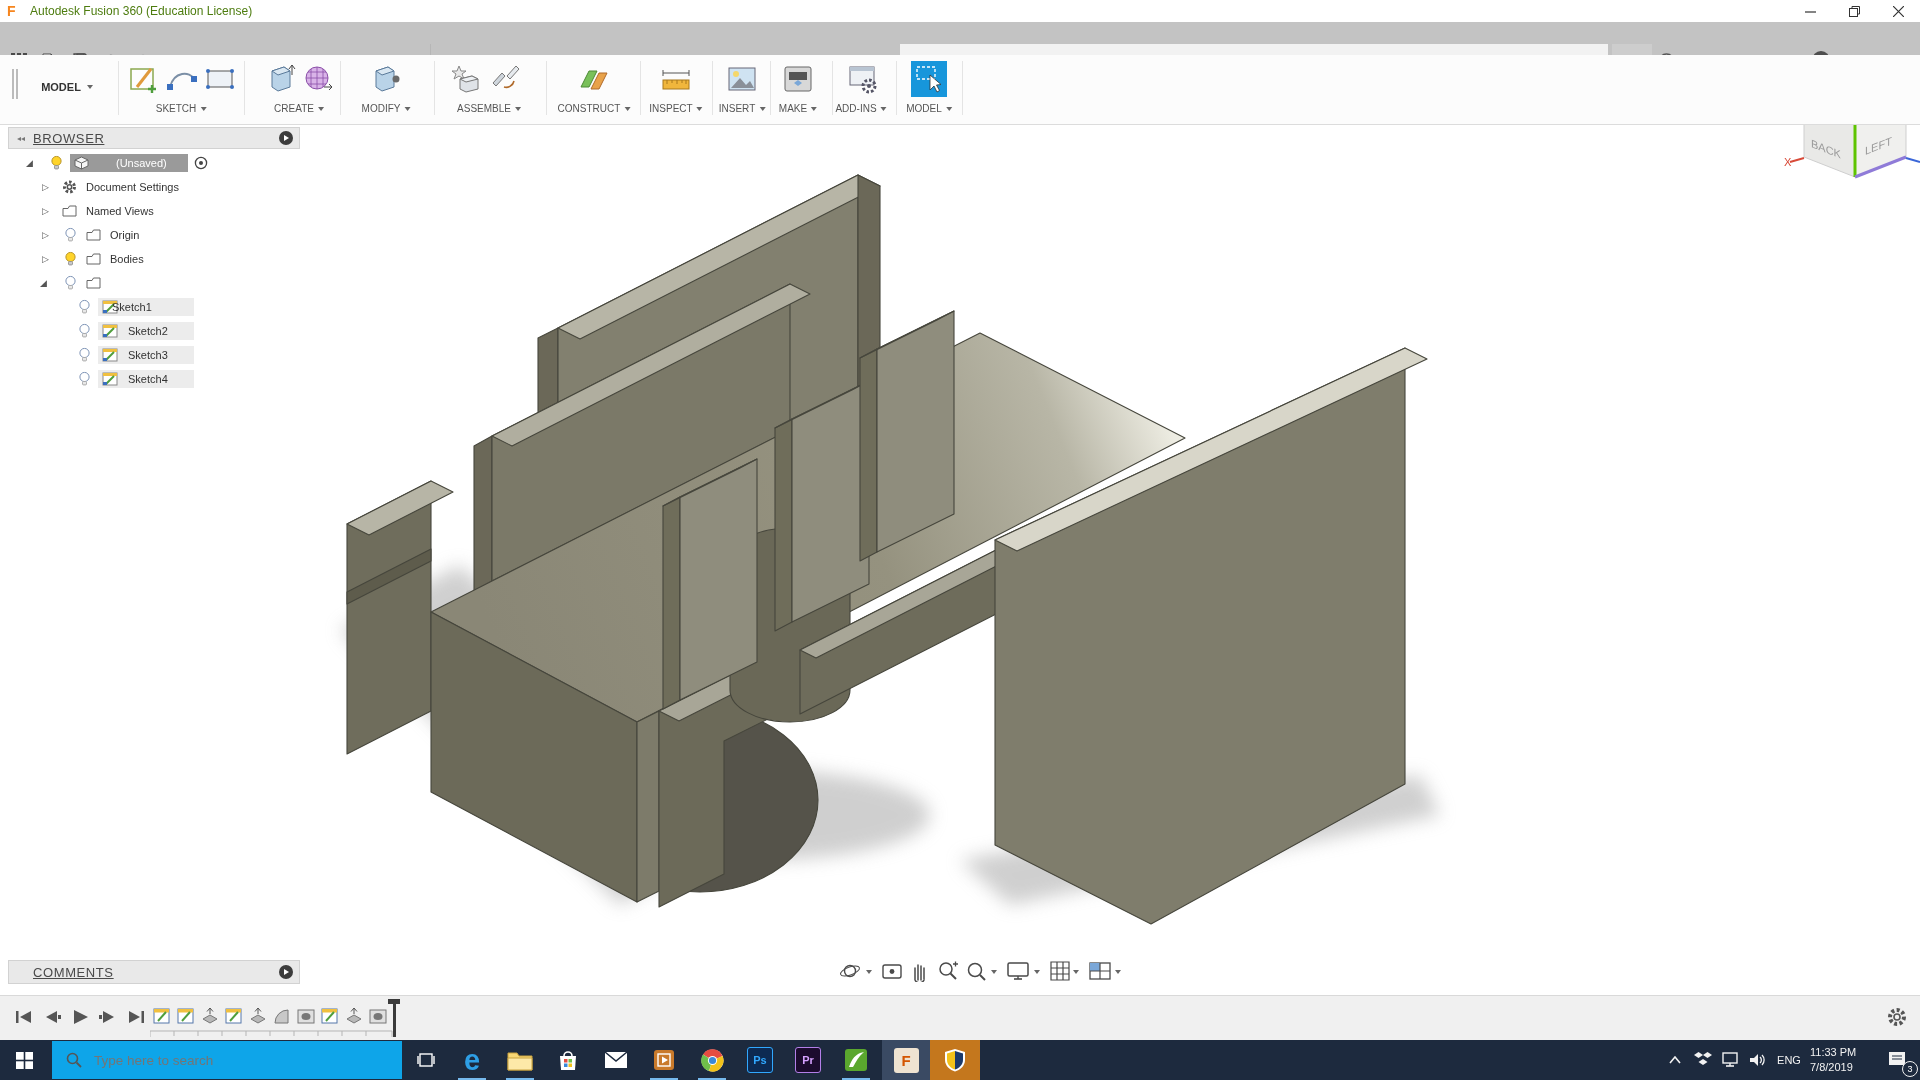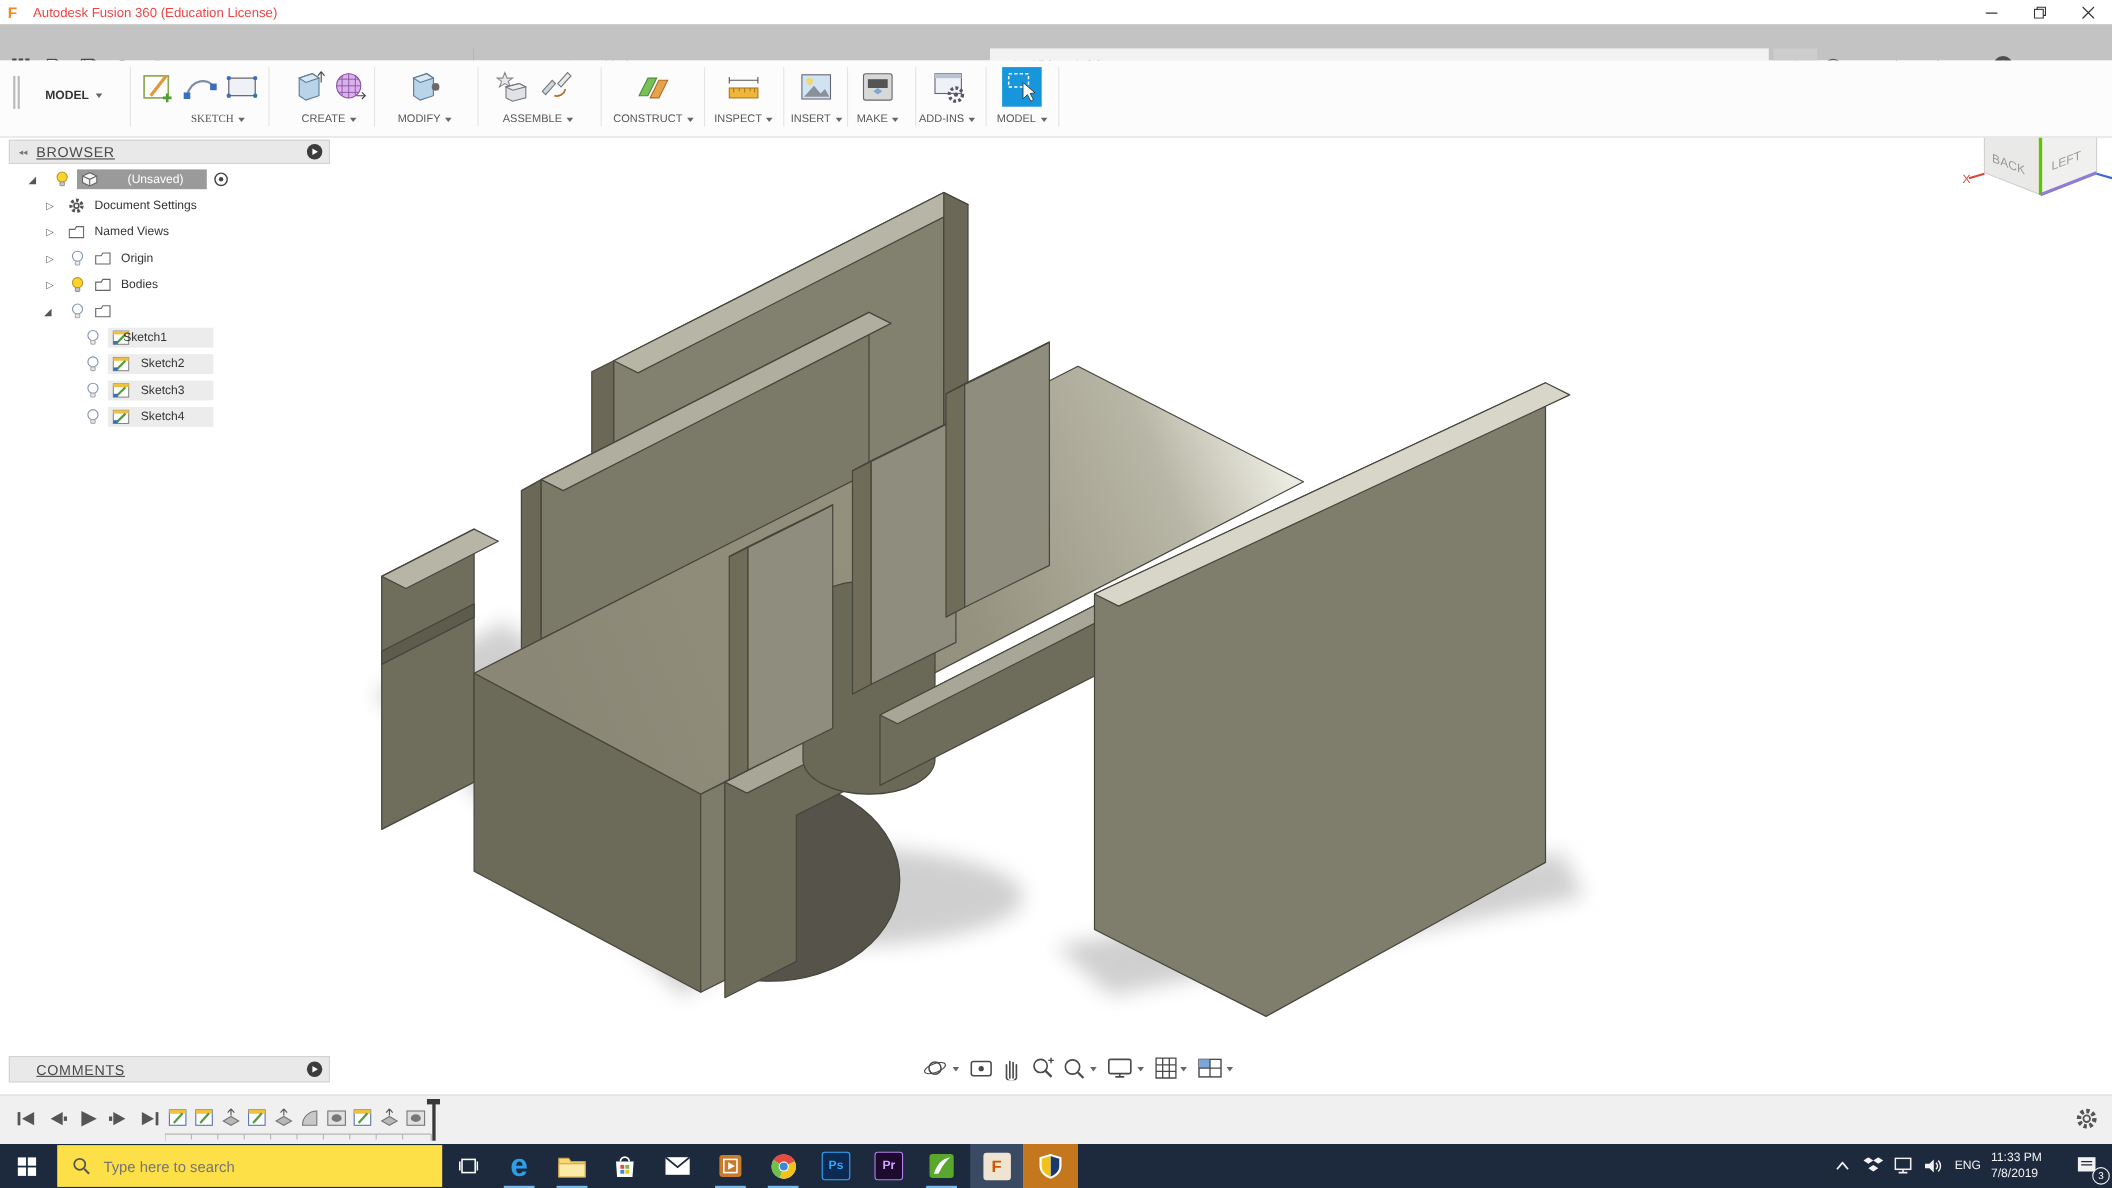--- a/index.html
+++ b/index.html
@@ -4,21 +4,21 @@
 <style>
   html,body{margin:0;padding:0;background:#888;}
   #root{position:relative;width:1920px;height:1080px;background:#fff;overflow:hidden;
         font-family:"Liberation Sans",sans-serif;-webkit-font-smoothing:antialiased;}
   .ab{position:absolute;}
   .ic{display:flex;align-items:center;justify-content:center;}
   svg{display:block;}
 
   
   .titlebar{left:0;top:0;width:1920px;height:22px;background:#ffffff;}
-  .title-text{left:30px;top:0;height:22px;line-height:22px;font-size:12px;color:#ef4444;}
+  .title-text{left:30px;top:0;height:22px;line-height:22px;font-size:12px;color:#4d7c0f;}
   .win-btn{top:0;width:44px;height:22px;}
 
   
   .tabbar{left:0;top:22px;width:1920px;height:33px;background:#c3c3c3;}
   .qicon{top:29px;width:22px;height:20px;color:#4a4a4a;}
   .tab-label{font-size:12px;line-height:33px;}
   .tab-close{width:16px;height:16px;top:8px;font-size:13px;color:#777;text-align:center;line-height:16px;}
   .caret{width:0;height:0;border-left:3.5px solid transparent;border-right:3.5px solid transparent;border-top:4px solid #666;}
 
   
@@ -356,21 +356,21 @@
     <div class="ab vsep" style="left:896px;"></div>
 
     <div class="ab rib-icon ic" style="left:911px;background:#1796db;">
       <svg width="32" height="32">
           <rect x="4" y="4" width="18" height="12" fill="none" stroke="#fff" stroke-dasharray="3 2" stroke-width="1.4"></rect>
           <polygon points="17,12 17,27 21,23 24,29 26.5,27.5 23.5,22 28,21.5" fill="#fff" stroke="#333" stroke-width="0.8"></polygon>
         </svg>
       </div>
     <div class="ab vsep" style="left:962px;"></div>
 
-    <div class="ab grp-label" style="left:198px;font-family:Liberation Serif, serif;">
+    <div class="ab grp-label" style="left:181px;">
         <span>SKETCH</span>
         <span class="caret"></span>
       </div>
     <div class="ab grp-label" style="left:299px;">
         <span>CREATE</span>
         <span class="caret"></span>
       </div>
     <div class="ab grp-label" style="left:386px;">
         <span>MODIFY</span>
         <span class="caret"></span>
@@ -727,21 +727,21 @@
     <div class="ab tb-ic ic" style="left:2px;">
       <svg width="17" height="17">
           <g fill="#fff">
             <rect x="0" y="0" width="7.7" height="7.7"></rect>
             <rect x="9.3" y="0" width="7.7" height="7.7"></rect>
             <rect x="0" y="9.3" width="7.7" height="7.7"></rect>
             <rect x="9.3" y="9.3" width="7.7" height="7.7"></rect>
           </g>
         </svg>
       </div>
-    <div class="ab" style="left:52px;top:1px;width:350px;height:38px;background:#fde047;display:flex;align-items:center;">
+    <div class="ab" style="left:52px;top:1px;width:350px;height:38px;background:#0ea5e9;display:flex;align-items:center;">
       <svg style="margin:0 10px 0 14px;" width="16" height="16">
           <circle cx="6.5" cy="6.5" r="5" fill="none" stroke="#555" stroke-width="1.6"></circle>
           <line x1="10.5" y1="10.5" x2="15" y2="15" stroke="#555" stroke-width="1.8"></line>
         </svg>
       <input style="border: none; background: transparent; outline: none; font-size: 13.5px; color: rgb(51, 51, 51); width: 280px; font-family: &quot;Liberation Sans&quot;, sans-serif;" placeholder="Type here to search">
     </div>
     <div class="ab tb-ic ic" style="left:404px;">
       <svg width="18" height="16">
           <rect x="3" y="2" width="12" height="12" fill="none" stroke="#fff" stroke-width="1.4"></rect>
           <path d="M1,4 v8 M17,4 v8" stroke="#fff" stroke-width="1.4"></path>

